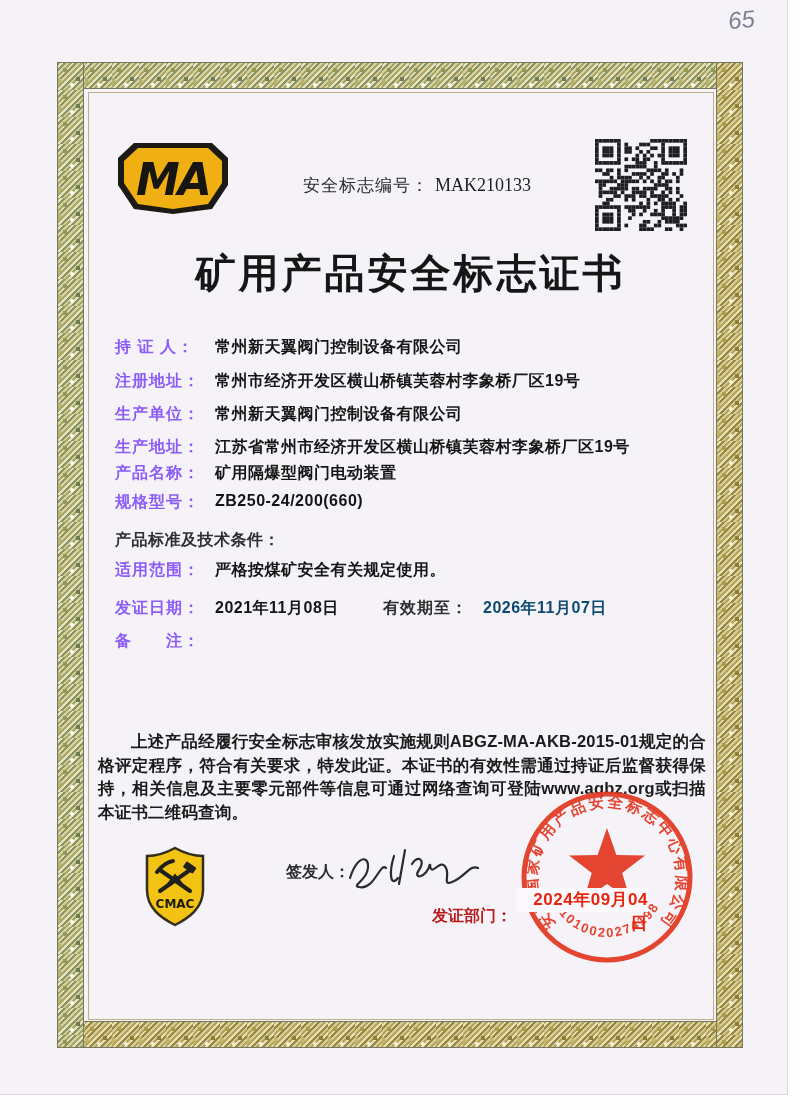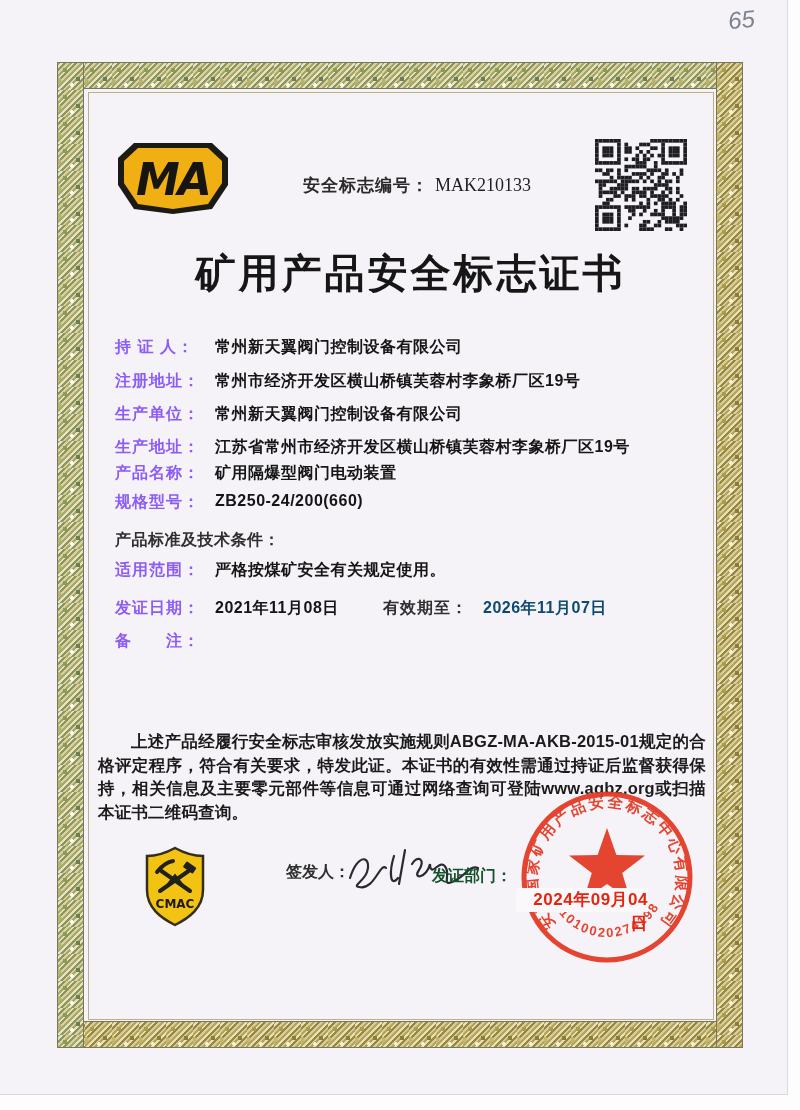--- a/index.html
+++ b/index.html
@@ -20,39 +20,39 @@
     radial-gradient(circle 5px at 7px 7px, #ad9b4a 45%, transparent 46%),
     radial-gradient(circle 5px at 20px 16px, #8a7f3a 45%, transparent 46%),
     radial-gradient(circle 3px at 14px 22px, #f6f0d8 55%, transparent 56%),
     radial-gradient(circle 7px at 0px 18px, #c6b566 50%, transparent 51%),
     repeating-linear-gradient(135deg, #b3a55c 0 2px, #e8dfb4 2px 4px, #97883f 4px 6px, #d9cc9c 6px 8px);
     background-size:27px 27px;}
   .inner-frame{position:absolute;left:88px;top:92px;width:624px;height:926px;border:1px solid #bfae8a;}
   
   .ma-logo{position:absolute;left:118px;top:143px;}
   .certno-row{position:absolute;left:303px;top:174px;font-size:17px;color:#2a2a2a;white-space:nowrap;}
-  .certno-row .lab{font-weight:700;letter-spacing:1px;}
+  .certno-row .lab{font-weight:400;letter-spacing:1px;}
   .certno-row .val{font-family:"Liberation Serif","DejaVu Serif",serif;font-size:18px;margin-left:6px;color:#1e1e1e;}
   .qr{position:absolute;left:595px;top:139px;width:92px;height:92px;}
   .doc-title{position:absolute;left:0;top:246px;width:787px;text-align:center;font-size:40px;font-weight:900;color:#161616;letter-spacing:3px;padding-left:17px;}
   
   .row{position:absolute;left:0;top:0;width:787px;font-size:16px;color:#222;}
   .row .lab{position:absolute;left:115px;font-weight:700;color:#8b5cf6;letter-spacing:1px;white-space:pre;}
   .row .val{position:absolute;left:215px;font-weight:700;color:#151515;white-space:nowrap;letter-spacing:0.5px;}
   .val-block{position:absolute;left:310px;top:516px;width:404px;font-size:15px;font-weight:700;color:#151515;line-height:22px;letter-spacing:0.3px;}
   .lab-long{position:absolute;left:115px;top:530px;font-size:16px;font-weight:600;color:#2f2f2f;letter-spacing:0.5px;}
   .valid-lab{position:absolute;left:383px;font-weight:600;color:#2f2f2f;letter-spacing:1px;}
   .valid-val{position:absolute;left:483px;font-weight:700;color:#0c4a6e;letter-spacing:0.5px;}
   
   .para{position:absolute;left:98px;top:730px;width:608px;font-size:16.5px;line-height:23.5px;font-weight:700;color:#1b1b1b;text-align:justify;text-indent:2em;letter-spacing:0.2px;}
   
   .cmac{position:absolute;left:143px;top:846px;}
   .signer-lab{position:absolute;left:286px;top:862px;font-size:16px;font-weight:600;color:#2f2f2f;}
   .signature{position:absolute;left:342px;top:834px;}
-  .dept-lab{position:absolute;left:432px;top:866px;font-size:16px;font-weight:600;color:#14532d;}
+  .dept-lab{position:absolute;left:432px;top:906px;font-size:16px;font-weight:600;color:#b91c1c;}
   .stamp{position:absolute;left:512px;top:782px;opacity:0.94;}
   .stamp-date{position:absolute;left:516px;top:888px;width:132px;height:24px;background:#faf8fa;color:#e4250f;font-size:17px;font-weight:700;text-align:right;line-height:24px;letter-spacing:0.5px;}
 </style>
 </head>
 <body>
 
 <div class="stage">
   <div class="paper">
 
     <div class="orn green" style="left:57px;top:62px;width:686px;height:27px;"></div>

